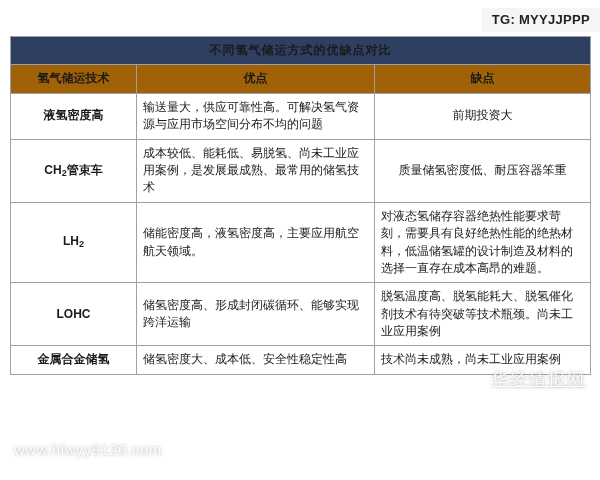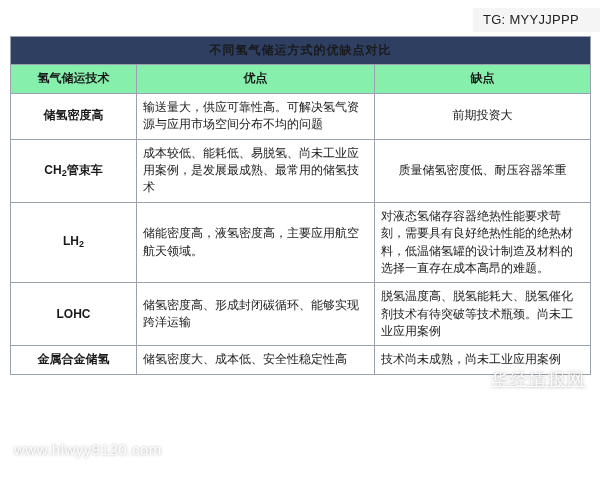--- a/index.html
+++ b/index.html
@@ -24,23 +24,24 @@
   }
 
   
   .tg-badge {
     position: absolute;
     right: 0;
     top: 8px;
     background: #f5f5f5;
     color: #222;
     font-size: 13px;
-    padding: 4px 21px 5px 10px;
+    padding: 4px 10px 5px 10px;
     letter-spacing: 0.3px;
     font-family: "Liberation Sans", sans-serif;
+    font-weight: bold;
   }
 
   .table-wrap {
     position: absolute;
     left: 10px;
     top: 36px;
     width: 580px;
   }
 
   table.matrix {
@@ -64,21 +65,21 @@
     color: #ffffff;
     font-size: 15px;
     font-weight: bold;
     padding: 9px 6px;
     letter-spacing: 1px;
     border: 1px solid #2e3f62;
     margin-top: 16px;
   }
 
   .head-row th {
-    background: #86efac;
+    background: #a16207;
     color: #14213d;
     font-weight: bold;
     text-align: center;
     font-size: 13px;
     padding: 6px 4px;
   }
 
   .col-tech { width: 126px; }
   .col-pros { width: 238px; }
   .col-cons { width: 216px; }
@@ -147,21 +148,21 @@
         <tr class="title-row">
           <th colspan="3">不同氢气储运方式的优缺点对比</th>
         </tr>
         <tr class="head-row">
           <th>氢气储运技术</th>
           <th>优点</th>
           <th>缺点</th>
         </tr>
 
         <tr>
-          <td class="tech">储氢密度高</td>
+          <td class="tech">液氢密度高</td>
           <td class="pros">输送量大，供应可靠性高。可解决氢气资源与应用市场空间分布不均的问题</td>
           <td class="cons">前期投资大</td>
         </tr>
 
         <tr>
           <td class="tech"><span>CH</span><sub>2</sub><span>管束车</span></td>
           <td class="pros">成本较低、能耗低、易脱氢、尚未工业应用案例，是发展最成熟、最常用的储氢技术</td>
           <td class="cons">质量储氢密度低、耐压容器笨重</td>
         </tr>
 

